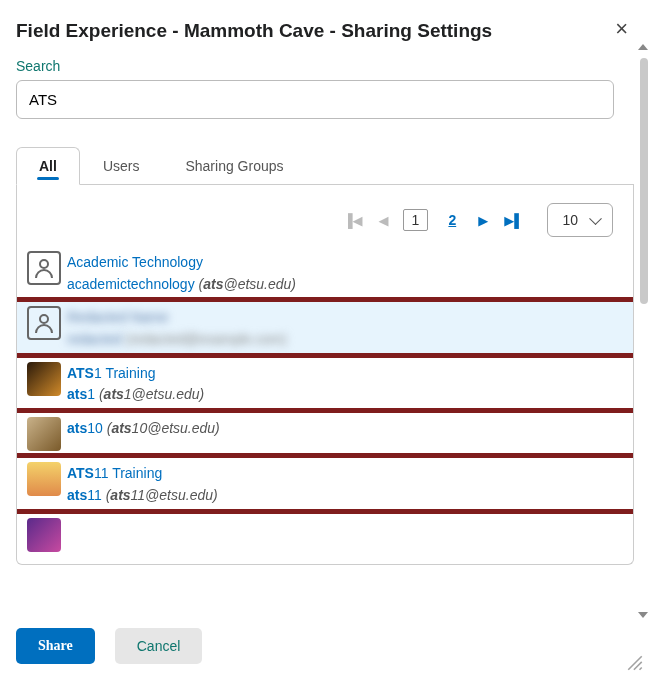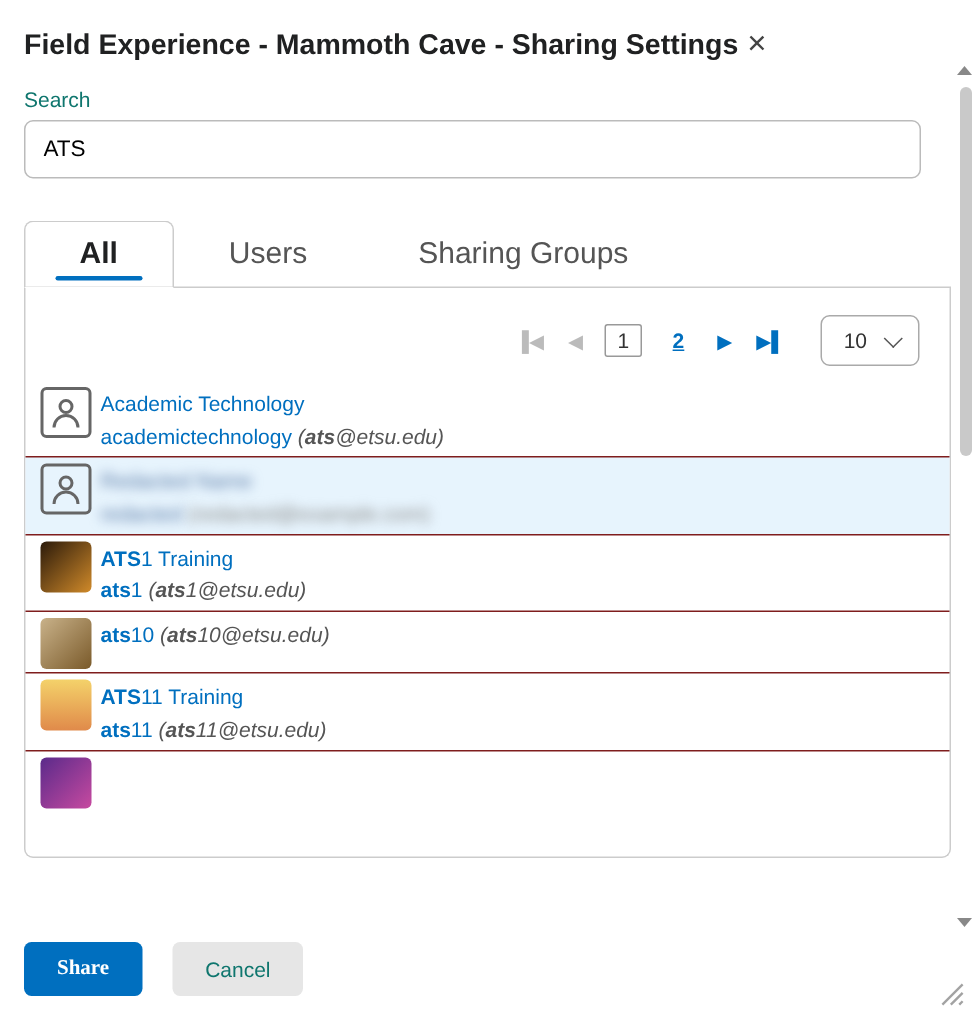--- a/index.html
+++ b/index.html
@@ -14,20 +14,21 @@
     overflow: hidden;
     position: relative;
   }
   .dialog {
     padding: 14px 16px 0 16px;
     height: 100%;
     position: relative;
   }
   .header {
     display: flex;
+    justify-content: space-between;
     align-items: flex-start;
   }
   .title {
     font-size: 19px;
     font-weight: 700;
     color: #202122;
     margin: 6px 0 16px 0;
   }
   .close {
     font-size: 22px;
@@ -55,22 +56,22 @@
   .scroll-area {
     margin-top: 28px;
     position: relative;
   }
   .tabs {
     display: flex;
     align-items: flex-end;
     border-bottom: 1px solid #ccc;
   }
   .tab {
-    padding: 10px 36px;
-    font-size: 20px;
+    padding: 10px 22px;
+    font-size: 14px;
     color: #555;
     cursor: pointer;
     border: 1px solid transparent;
     border-bottom: none;
     position: relative;
     background: transparent;
   }
   .tab.active {
     color: #202122;
     border: 1px solid #ccc;
@@ -145,21 +146,21 @@
     border-right: 1.5px solid #555;
     border-bottom: 1.5px solid #555;
     transform: translateY(-65%) rotate(45deg);
   }
   .list { }
   .row {
     display: flex;
     align-items: flex-start;
     gap: 6px;
     padding: 2px 10px 2px 10px;
-    border-top: 1px solid #7f1d1d;
+    border-top: 5px solid #7f1d1d;
   }
   .row:first-child { border-top: none; }
   .row.selected { background: #e7f4fd; }
   .avatar {
     width: 34px;
     height: 34px;
     border-radius: 4px;
     flex-shrink: 0;
     margin-top: 2px;
     display: flex;

